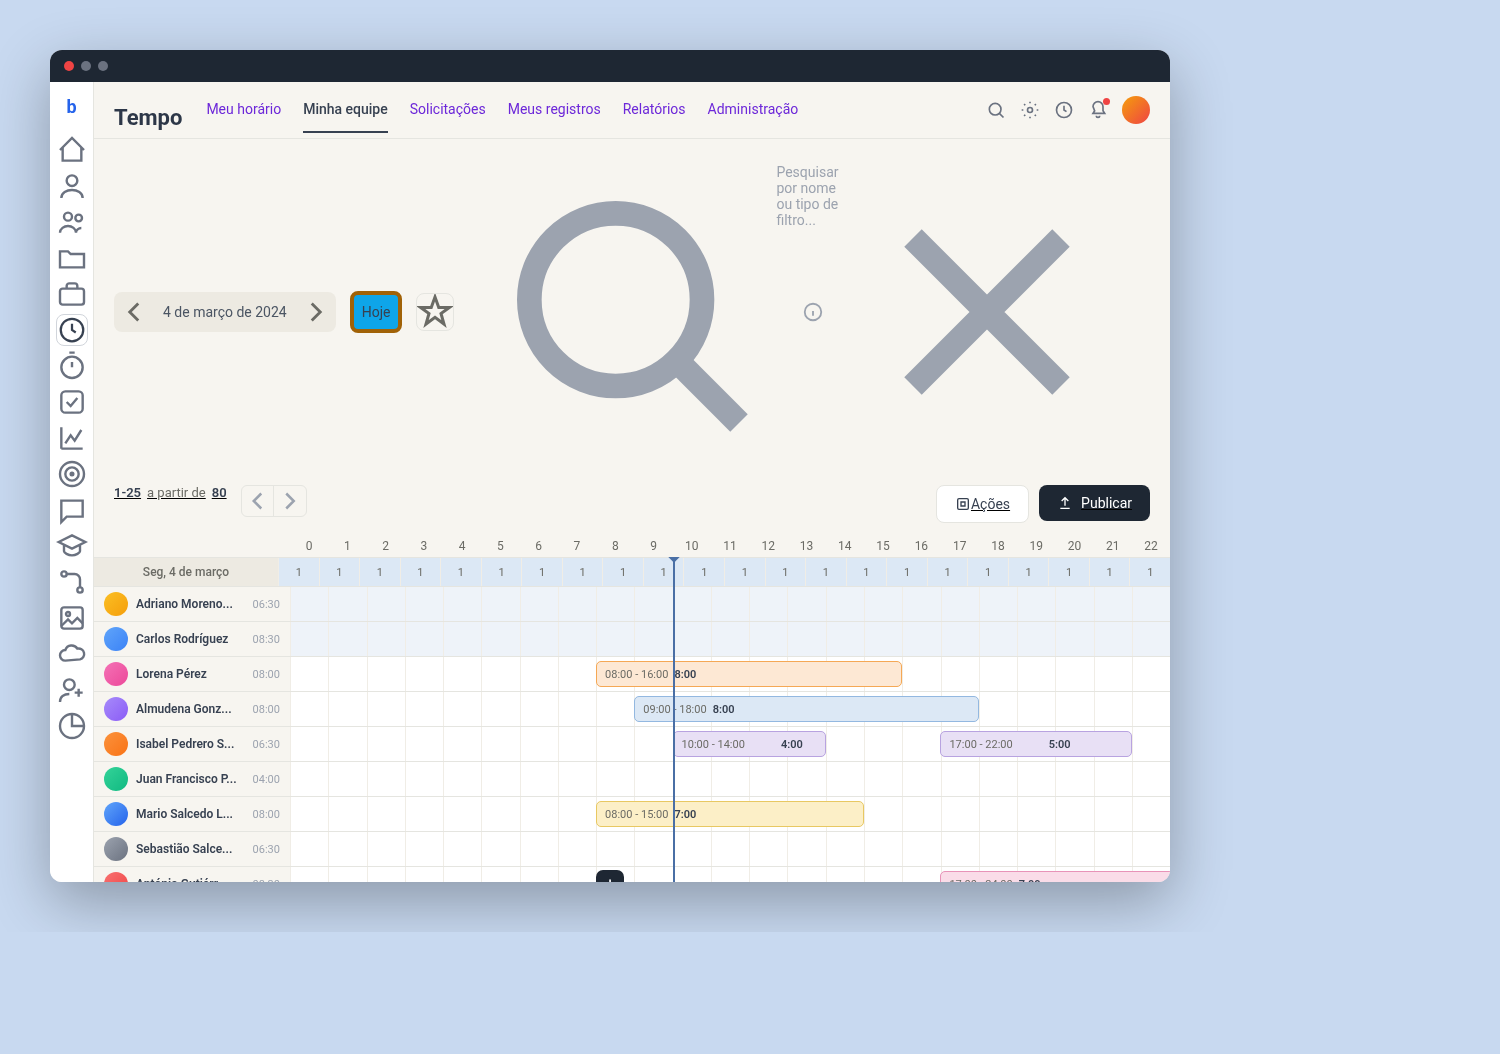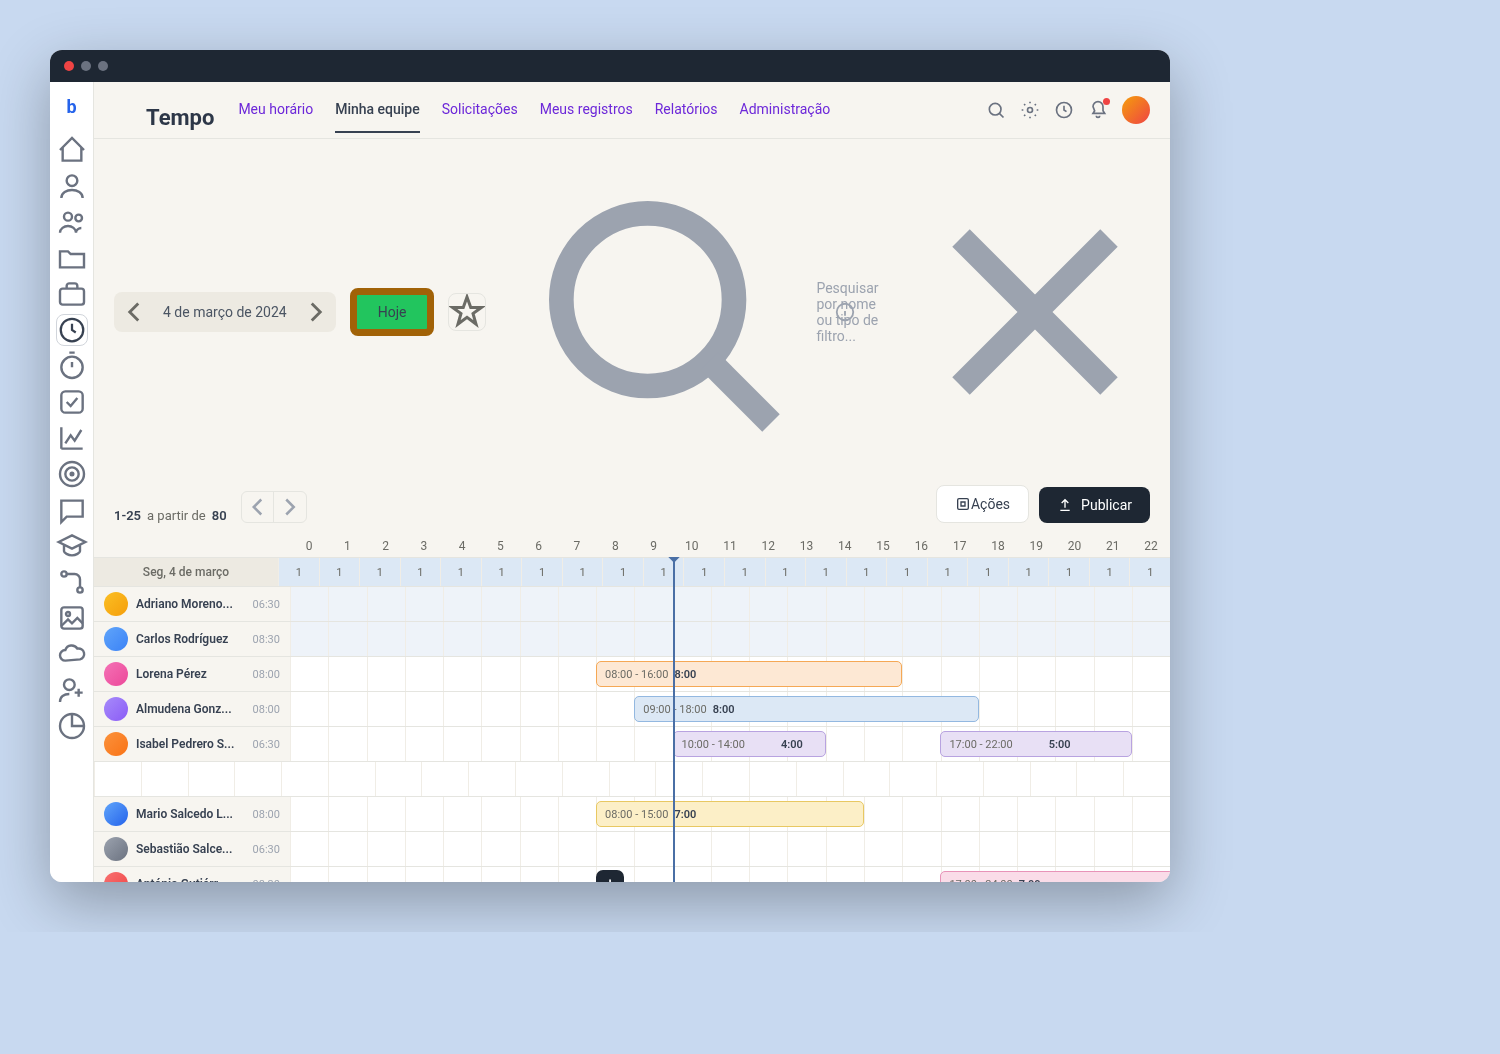--- a/index.html
+++ b/index.html
@@ -17,43 +17,43 @@
     .main-layout { display: flex; height: 800px; }
     
     .icon-rail { width: 44px; background: #fff; border-right: 1px solid #e5e5e0; display: flex; flex-direction: column; align-items: center; padding-top: 10px; gap: 4px; }
     .rail-logo { width: 28px; height: 28px; display: flex; align-items: center; justify-content: center; font-weight: bold; color: #2563eb; font-size: 18px; margin-bottom: 10px; }
     .rail-icon { width: 32px; height: 32px; display: flex; align-items: center; justify-content: center; color: #6b7280; border-radius: 8px; cursor: pointer; }
     .rail-icon.active { background: #fff; border: 1px solid #d1d5db; color: #374151; }
     
     .content { flex: 1; display: flex; flex-direction: column; overflow: hidden; }
     
     .header { display: flex; align-items: center; padding: 14px 20px 0 20px; gap: 24px; border-bottom: 1px solid #e5e5e0; }
-    .app-title { font-size: 22px; font-weight: 700; color: #2d3748; margin-left: 32px; }
+    .app-title { font-size: 22px; font-weight: 700; color: #2d3748; }
     .nav-tabs { display: flex; gap: 22px; flex: 1; }
     .nav-tab { font-size: 14px; color: #6d28d9; padding-bottom: 14px; cursor: pointer; border-bottom: 2px solid transparent; }
     .nav-tab.active { color: #374151; border-bottom-color: #374151; font-weight: 500; }
     .header-icons { display: flex; gap: 14px; align-items: center; padding-bottom: 14px; }
     .header-icon { width: 20px; height: 20px; color: #6b7280; cursor: pointer; position: relative; }
     .notif-dot { position: absolute; top: -2px; right: -2px; width: 7px; height: 7px; background: #ef4444; border-radius: 50%; }
     .avatar-img { width: 28px; height: 28px; border-radius: 50%; background: linear-gradient(135deg, #f59e0b, #ef4444); }
     
     .toolbar { display: flex; align-items: center; padding: 16px 20px; gap: 14px; }
     .view-switcher { display: flex; background: #edeae2; border-radius: 8px; padding: 3px; }
     .view-btn { padding: 8px 16px; font-size: 14px; color: #6b6b65; border-radius: 6px; cursor: pointer; }
     .view-btn.active { background: #d9d5c9; color: #374151; font-weight: 500; }
     .date-nav { display: flex; align-items: center; background: #edeae2; border-radius: 8px; padding: 3px; }
     .date-arrow { width: 34px; height: 34px; display: flex; align-items: center; justify-content: center; color: #6b6b65; cursor: pointer; }
     .date-label { padding: 0 12px; font-size: 14px; color: #4b5563; }
-    .today-btn { background: #22c55e; border: 7px solid #a16207; border-radius: 8px; padding: 9px 21px; font-size: 14px; color: #374151; cursor: pointer; }
+    .today-btn { background: #0ea5e9; border: 4px solid #a16207; border-radius: 8px; padding: 9px 8px; font-size: 14px; color: #374151; cursor: pointer; }
     .star-btn { width: 38px; height: 38px; border: 1px solid #e5e5e0; border-radius: 8px; display: flex; align-items: center; justify-content: center; color: #6b6b65; cursor: pointer; }
-    .search-wrap { flex: 1; max-width: 320px; display: flex; align-items: center; gap: 8px; padding: 9px 12px; color: #9ca3af; font-size: 14px; position: relative; }
+    .search-wrap { flex: 1; max-width: 320px; display: flex; gap: 0; padding: 9px 12px; color: #9ca3af; font-size: 14px; position: relative; }
     .search-wrap svg { flex-shrink: 0; }
     .info-btn { width: 22px; height: 22px; display: flex; align-items: center; justify-content: center; color: #9ca3af; cursor: pointer; }
     
-    .subheader { display: flex; align-items: flex-end; padding: 0 20px 12px 20px; }
+    .subheader { display: flex; align-items: flex-start; padding: 0 20px 12px 20px; text-decoration: underline; }
     .pagination-info { font-size: 13px; color: #6b6b65; display: flex; align-items: center; gap: 6px; }
     .pagination-info b { color: #374151; font-weight: 600; }
     .page-arrows { display: flex; margin-left: 14px; border: 1px solid #e5e5e0; border-radius: 6px; overflow: hidden; }
     .page-arrow { width: 32px; height: 30px; display: flex; align-items: center; justify-content: center; color: #9ca3af; cursor: pointer; }
     .page-arrow:first-child { border-right: 1px solid #e5e5e0; }
     .spacer { flex: 1; }
     .actions-btn { display: flex; align-items: center; gap: 0; background: #fff; border: 1px solid #e5e5e0; border-radius: 8px; padding: 10px 18px; font-size: 14px; color: #374151; cursor: pointer; }
     .publish-btn { display: flex; align-items: center; gap: 8px; background: #1e2733; color: #fff; border-radius: 8px; padding: 10px 18px; font-size: 14px; cursor: pointer; margin-left: 10px; }
     
     .grid-wrap { flex: 1; overflow: auto; position: relative; }
@@ -546,20 +546,25 @@
                     <span class="shift-time">10:00 - 14:00</span>
                     <span class="shift-dur">4:00</span>
                   </div>
                   <div class="shift shift-purple" style="left: 73.913%; width: 21.7391%;">
                     <span class="shift-time">17:00 - 22:00</span>
                     <span class="shift-dur">5:00</span>
                   </div>
                 </div>
               </div>
               <div class="person-row">
+                <div class="left-col">
+                  <div class="person-avatar" style="background:linear-gradient(135deg,#34d399,#10b981)"></div>
+    <div class="person-name">Juan Francisco P...</div>
+    <div class="person-time">04:00</div>
+                </div>
                 <div class="timeline-cells">
                   <div class="timeline-cell"></div>
                   <div class="timeline-cell"></div>
                   <div class="timeline-cell"></div>
                   <div class="timeline-cell"></div>
                   <div class="timeline-cell"></div>
                   <div class="timeline-cell"></div>
                   <div class="timeline-cell"></div>
                   <div class="timeline-cell"></div>
                   <div class="timeline-cell"></div>

